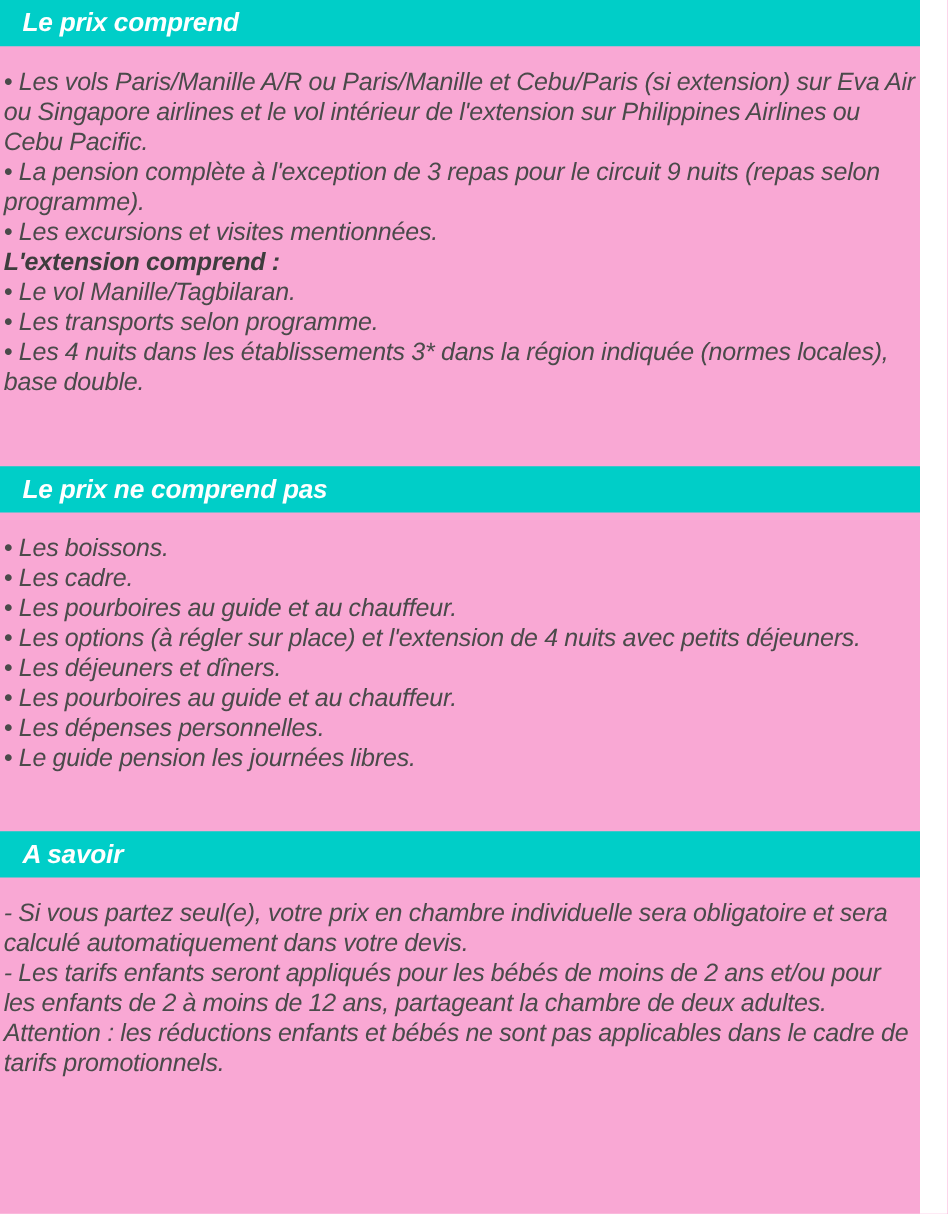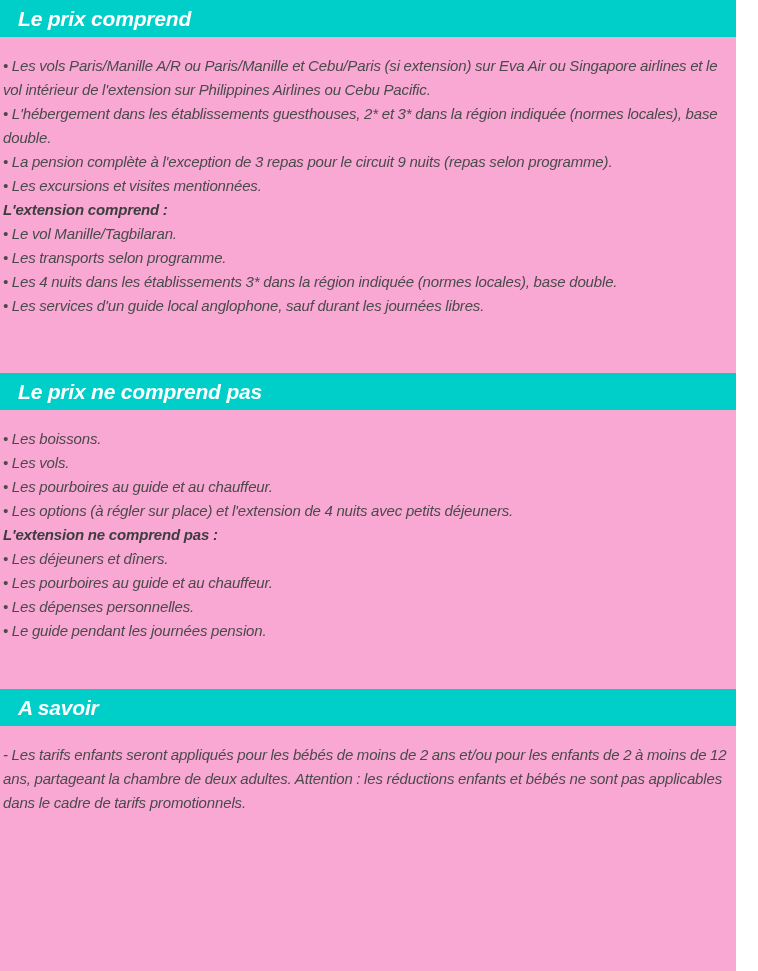--- a/index.html
+++ b/index.html
@@ -39,21 +39,21 @@
     overflow: hidden;
   }
 
   
   .section-body {
     padding: 0 3px 0 3px;
   }
 
   .line {
     font-style: italic;
-    font-size: 15px;
+    font-size: 20px;
     color: #4a4a4a;
     line-height: 24px;
     letter-spacing: -0.15px;
     margin: 0;
     padding: 0;
     word-spacing: -0.3px;
   }
 
   .line.bold {
     font-weight: bold;
@@ -69,45 +69,43 @@
   .sec3-body { padding-top: 17px; }
 </style>
 </head>
 <body>
 
 <div class="page">
 
   <div class="section-header">Le prix comprend</div>
   <div class="section-body sec1-body">
     <p class="line">• Les vols Paris/Manille A/R ou Paris/Manille et Cebu/Paris (si extension) sur Eva Air ou Singapore airlines et le vol intérieur de l'extension sur Philippines Airlines ou Cebu Pacific.</p>
-    <p class="line">• L'hébergement dans les établissements guesthouses, 2* et 3* dans la région indiquée (normes locales), base double.</p>
     <p class="line">• La pension complète à l'exception de 3 repas pour le circuit 9 nuits (repas selon programme).</p>
     <p class="line">• Les excursions et visites mentionnées.</p>
     <p class="line bold">L'extension comprend :</p>
     <p class="line">• Le vol Manille/Tagbilaran.</p>
     <p class="line">• Les transports selon programme.</p>
     <p class="line">• Les 4 nuits dans les établissements 3* dans la région indiquée (normes locales), base double.</p>
-    <p class="line">• Les services d'un guide local anglophone, sauf durant les journées libres.</p>
   </div>
 
   <div class="gap-1"></div>
 
   <div class="section-header">Le prix ne comprend pas</div>
   <div class="section-body sec2-body">
     <p class="line">• Les boissons.</p>
-    <p class="line">• Les vols.</p>
+    <p class="line">• Les cadre.</p>
     <p class="line">• Les pourboires au guide et au chauffeur.</p>
     <p class="line">• Les options (à régler sur place) et l'extension de 4 nuits avec petits déjeuners.</p>
-    <p class="line bold">L'extension ne comprend pas :</p>
     <p class="line">• Les déjeuners et dîners.</p>
     <p class="line">• Les pourboires au guide et au chauffeur.</p>
     <p class="line">• Les dépenses personnelles.</p>
-    <p class="line">• Le guide pendant les journées pension.</p>
+    <p class="line">• Le guide pension les journées libres.</p>
   </div>
 
   <div class="gap-2"></div>
 
   <div class="section-header">A savoir</div>
   <div class="section-body sec3-body">
+    <p class="line">- Si vous partez seul(e), votre prix en chambre individuelle sera obligatoire et sera calculé automatiquement dans votre devis.</p>
     <p class="line">- Les tarifs enfants seront appliqués pour les bébés de moins de 2 ans et/ou pour les enfants de 2 à moins de 12 ans, partageant la chambre de deux adultes. Attention : les réductions enfants et bébés ne sont pas applicables dans le cadre de tarifs promotionnels.</p>
   </div>
 
 </div>
 
 </body></html>

